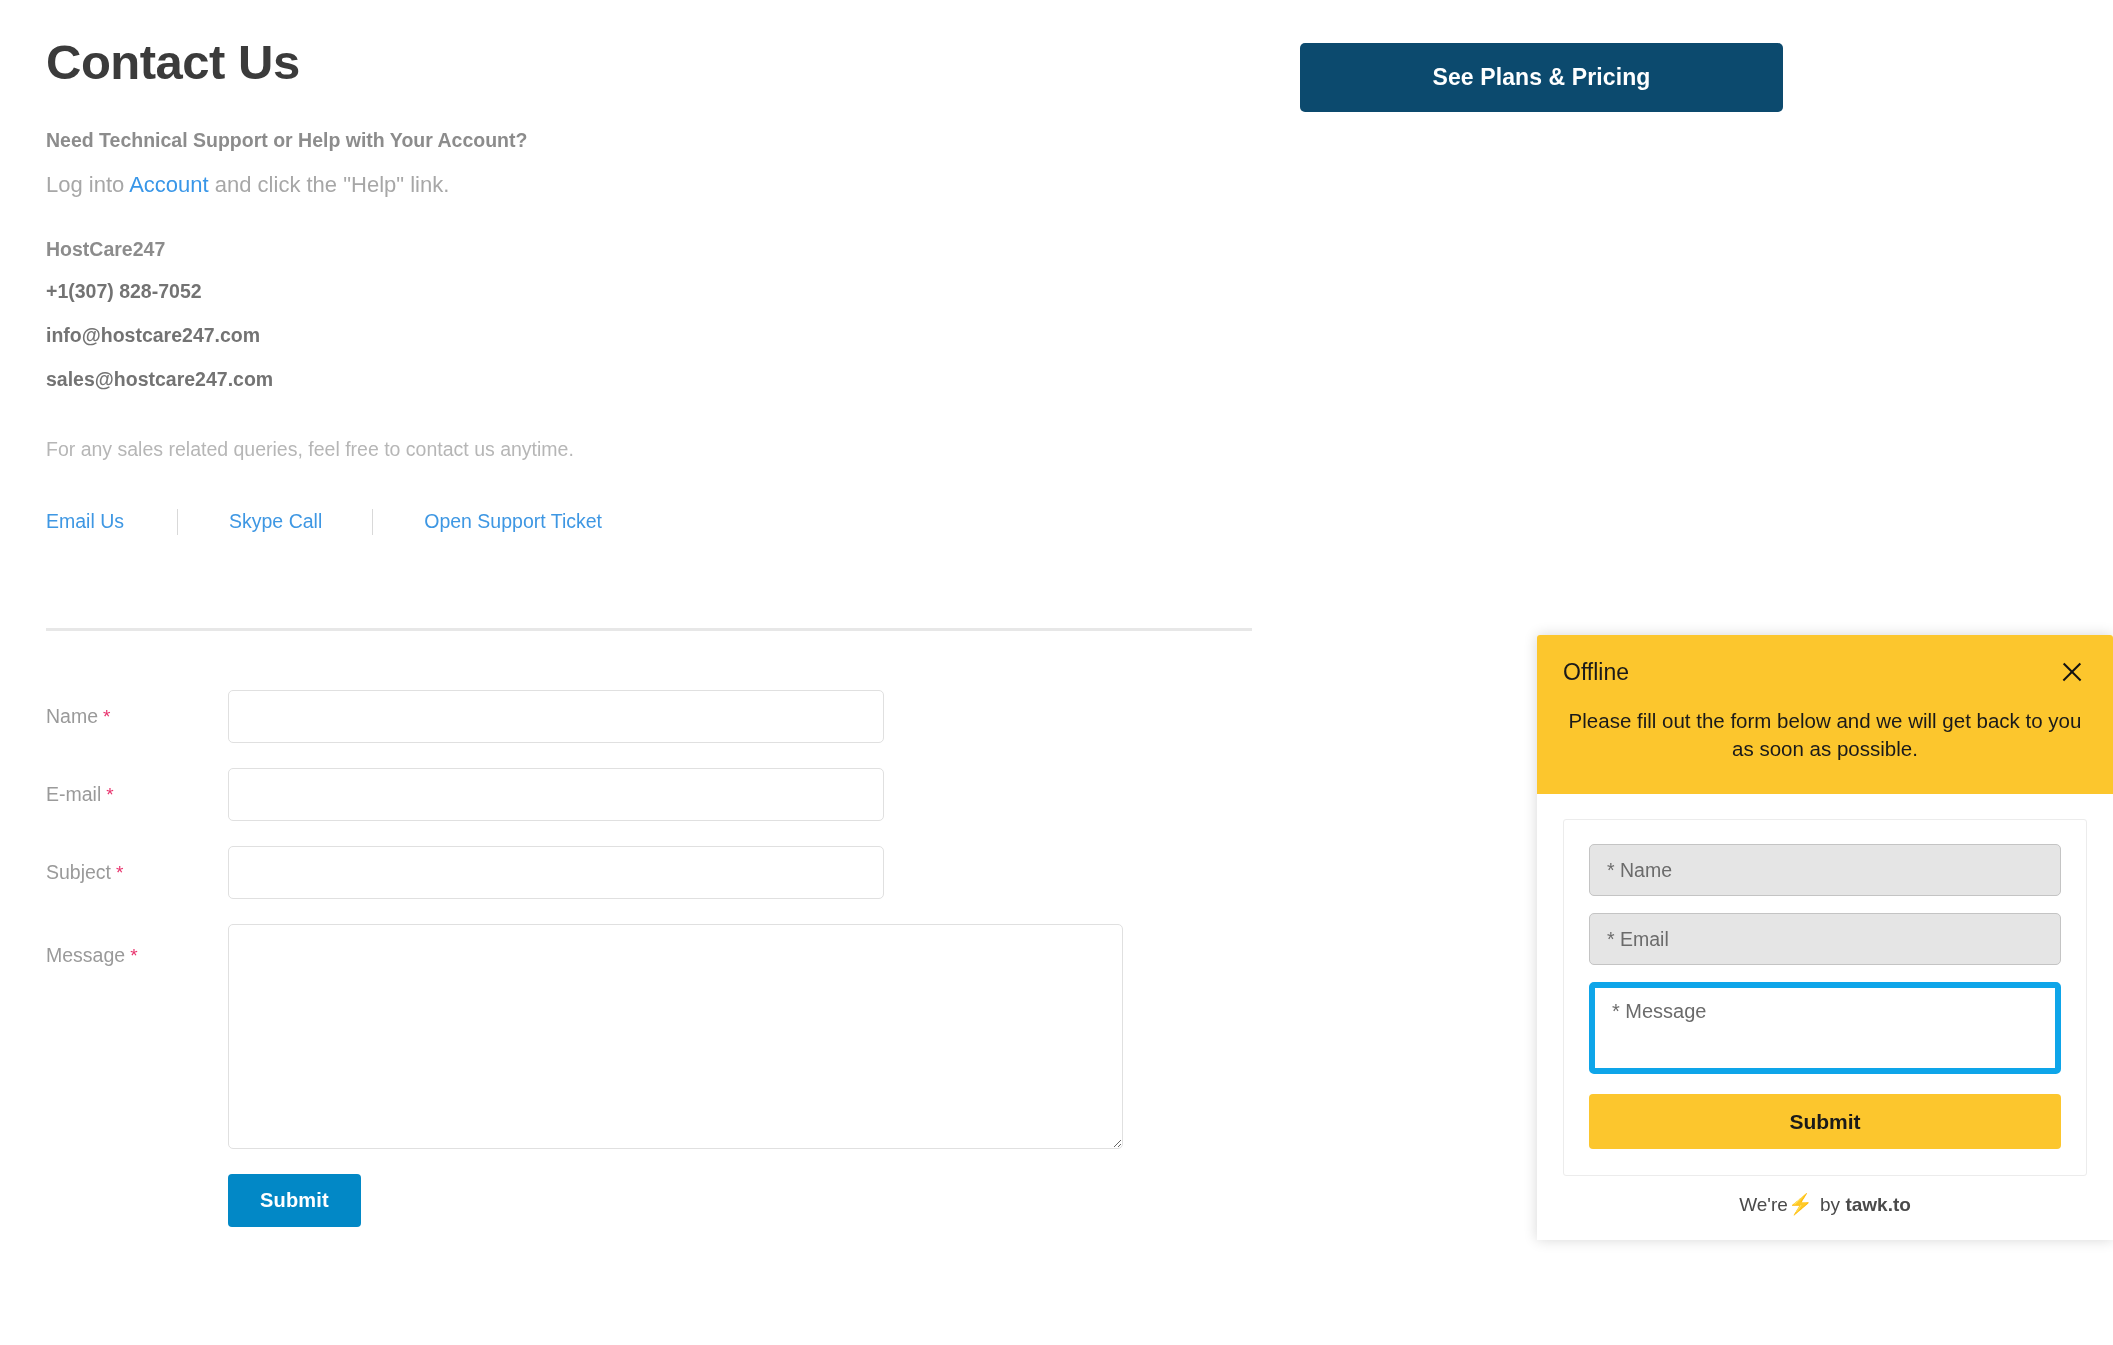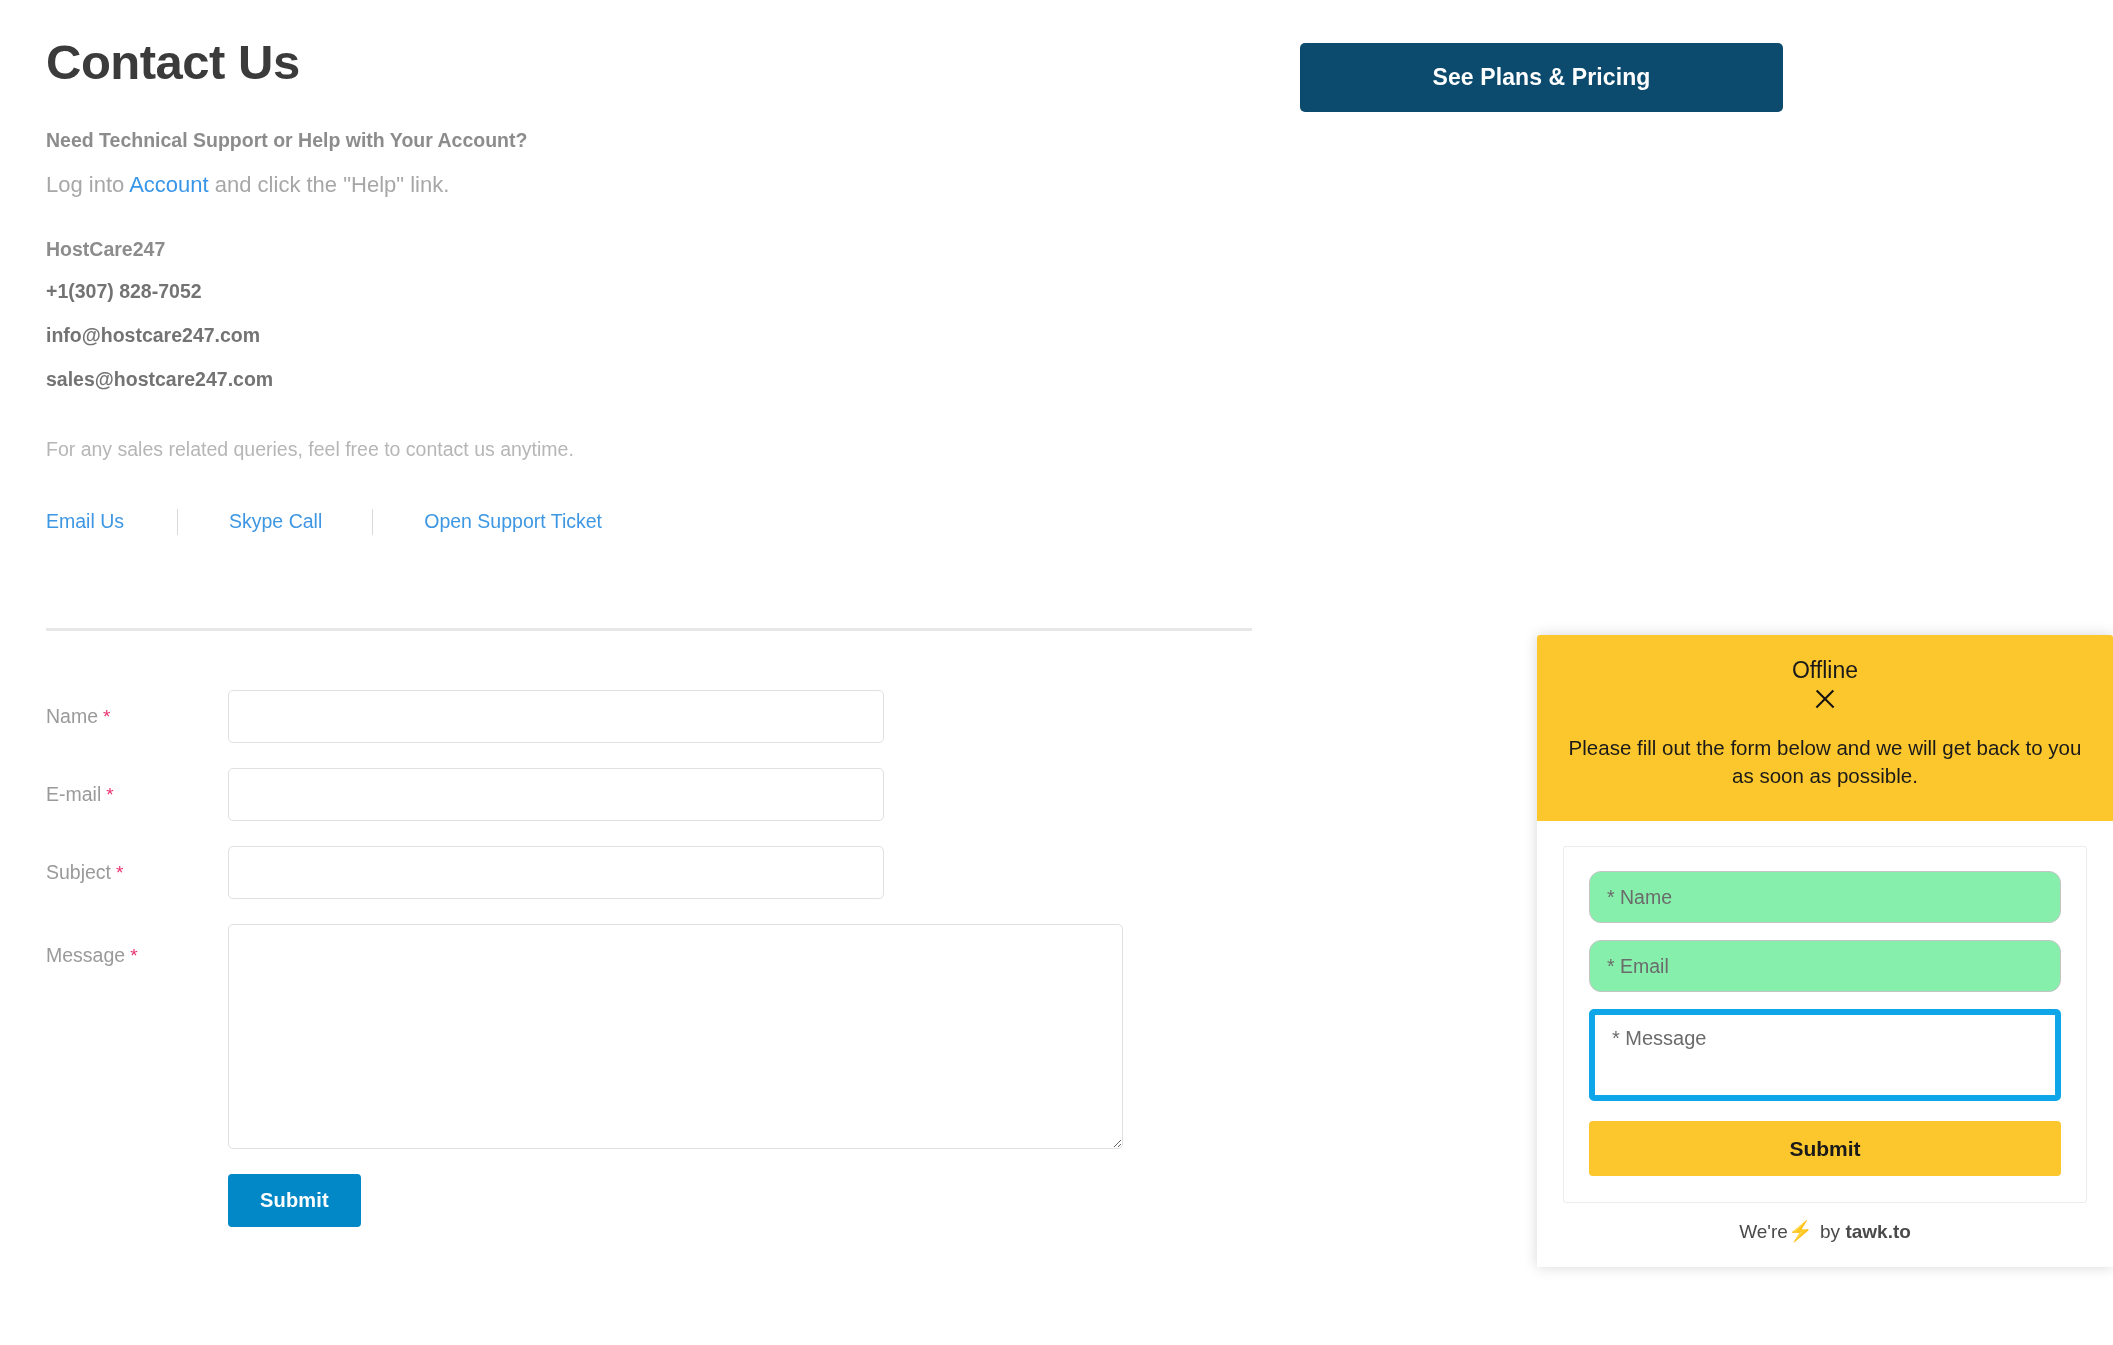--- a/index.html
+++ b/index.html
@@ -234,21 +234,20 @@
   }
   .chat-header {
     background: #fcc62d;
     padding: 22px 26px 27px 26px;
     box-sizing: border-box;
   }
   .chat-header-top {
     display: flex;
     align-items: center;
     justify-content: space-between;
-    flex-direction: column;
   }
   .chat-status {
     font-size: 23px;
     color: #1a1a1a;
     font-weight: normal;
   }
   .chat-close {
     width: 30px;
     height: 30px;
     position: relative;
@@ -291,28 +290,28 @@
     border-radius: 3px;
     padding: 24px 25px 26px 25px;
     box-sizing: border-box;
   }
   .chat-input {
     display: block;
     width: 100%;
     box-sizing: border-box;
     height: 52px;
     border: 1px solid #c4c4c4;
-    border-radius: 12px;
+    border-radius: 5px;
     font-family: "Liberation Sans", sans-serif;
     font-size: 19.5px;
     color: #5a5a5a;
     padding: 0 17px;
     margin-bottom: 17px;
     outline: none;
-    background: #86efac;
+    background: #e5e5e5;
   }
   .chat-input::placeholder { color: #6b6b6b; opacity: 1; }
   .chat-textarea {
     display: block;
     width: 100%;
     box-sizing: border-box;
     height: 92px;
     border: 6px solid #0ea5e9;
     border-radius: 5px;
     font-family: "Liberation Sans", sans-serif;

